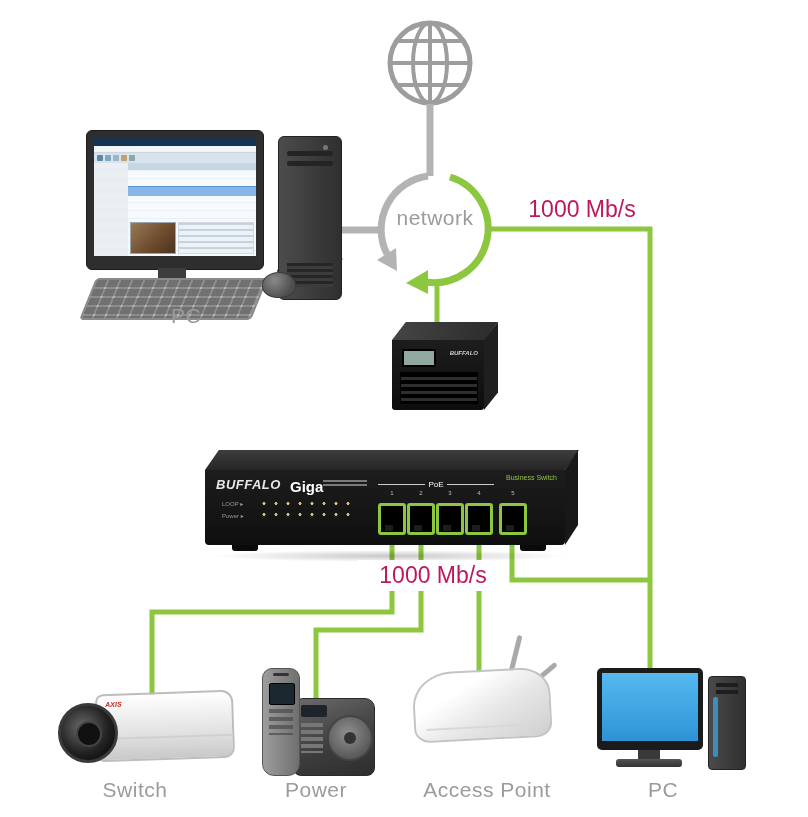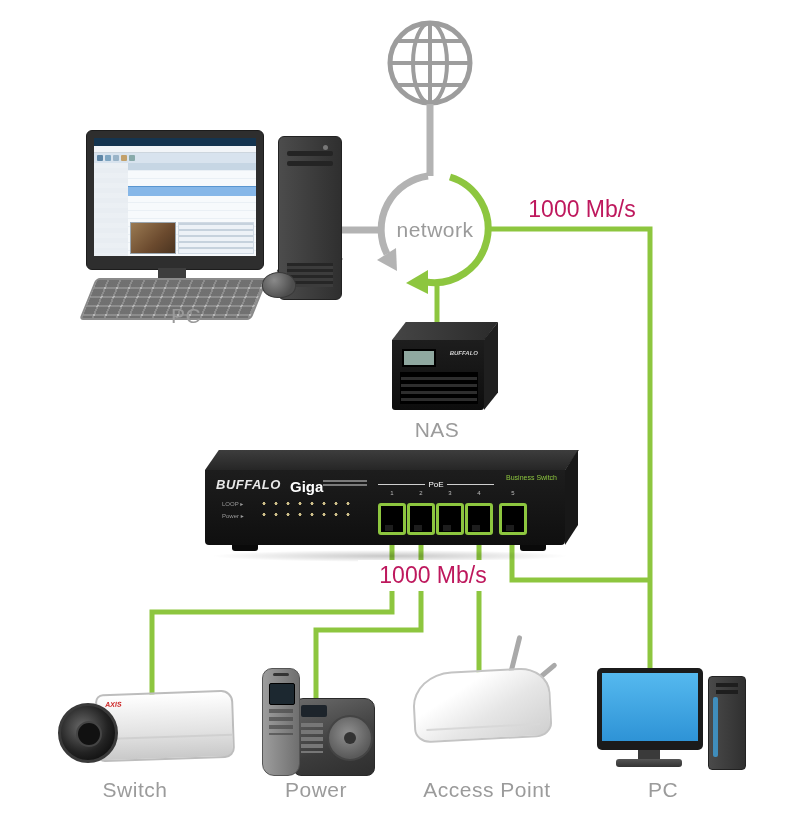--- a/index.html
+++ b/index.html
@@ -124,21 +124,21 @@
   .pc2-screen{position:absolute;left:5px;top:5px;right:5px;bottom:9px;background:linear-gradient(180deg,#55b9ef,#2e93d6);}
   .pc2-neck{left:638px;top:750px;width:22px;height:9px;background:#3a3a3a;}
   .pc2-base{left:616px;top:759px;width:66px;height:8px;background:linear-gradient(#555,#333);border-radius:3px;}
   .pc2-tower{left:708px;top:676px;width:36px;height:92px;background:linear-gradient(90deg,#4a4a4a,#303030);border-radius:4px;border:1px solid #222;}
   .pc2-stripe{position:absolute;left:4px;top:20px;width:5px;height:60px;background:#3f9fd8;border-radius:2px;opacity:.8;}
   .pc2-slot{position:absolute;left:7px;width:22px;height:4px;background:#1e1e1e;}
   .t1{top:6px;} .t2{top:13px;}
 
   
   #lbl-internet{left:355px;top:110px;width:150px;}
-  #lbl-network{left:375px;top:218px;width:120px;}
+  #lbl-network{left:375px;top:206px;width:120px;}
   #lbl-nas{left:377px;top:418px;width:120px;}
   #lbl-camera{left:75px;top:778px;width:120px;}
   #lbl-voip{left:276px;top:778px;width:80px;}
   #lbl-ap{left:402px;top:778px;width:170px;}
   #lbl-pc1{left:146px;top:304px;width:80px;}
   #lbl-pc2{left:620px;top:778px;width:86px;}
   #speed-top{left:500px;top:196px;width:164px;}
   #speed-bottom{left:358px;top:560px;width:150px;}
 </style>
 </head>
@@ -286,21 +286,20 @@
   </div>
   <div class="dev pc2-neck"></div>
   <div class="dev pc2-base"></div>
   <div class="dev pc2-tower">
     <div class="pc2-stripe"></div>
     <div class="pc2-slot t1"></div>
     <div class="pc2-slot t2"></div>
   </div>
 
   <div class="lbl" id="lbl-network">network</div>
-  <div class="lbl" id="lbl-nas">NAS</div>
   <div class="lbl" id="lbl-camera">Switch</div>
   <div class="lbl" id="lbl-voip">Power</div>
   <div class="lbl" id="lbl-ap">Access Point</div>
   <div class="lbl" id="lbl-pc1">PC</div>
   <div class="lbl" id="lbl-pc2">PC</div>
   <div class="speed" id="speed-top">1000 Mb/s</div>
   <div class="speed knockout" id="speed-bottom">1000 Mb/s</div>
 
 </div>
 

